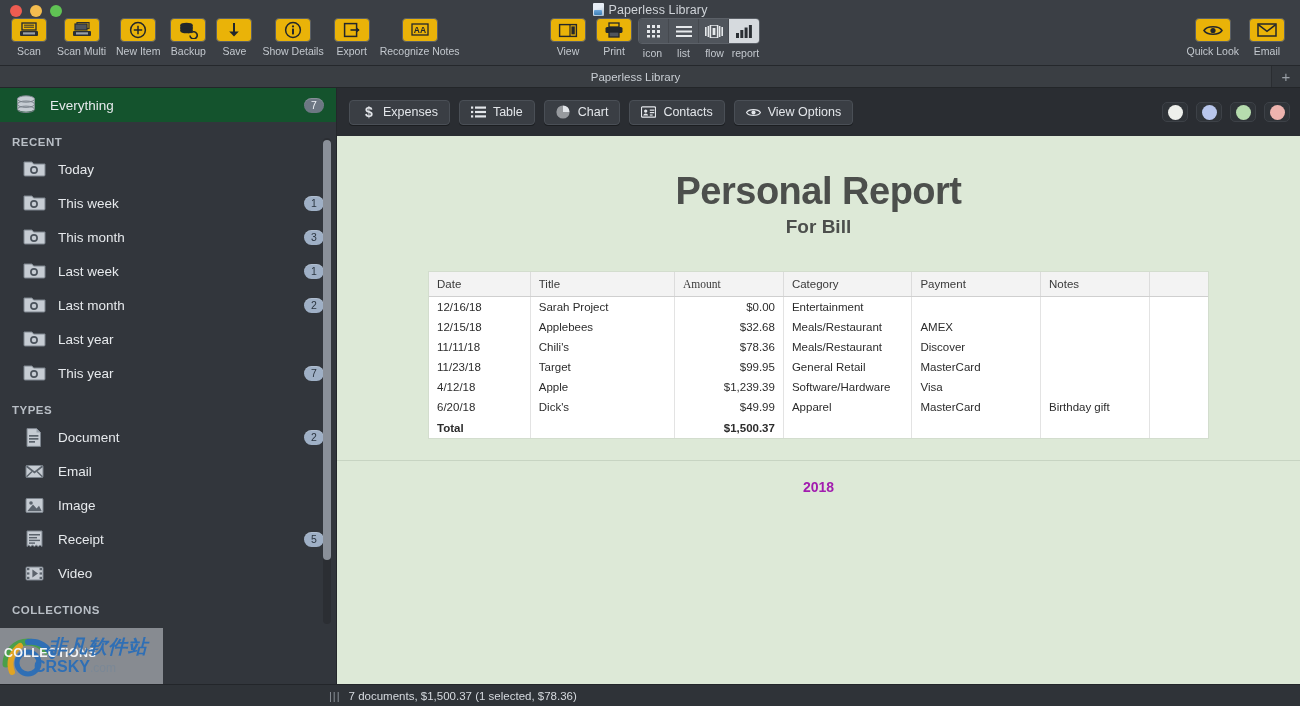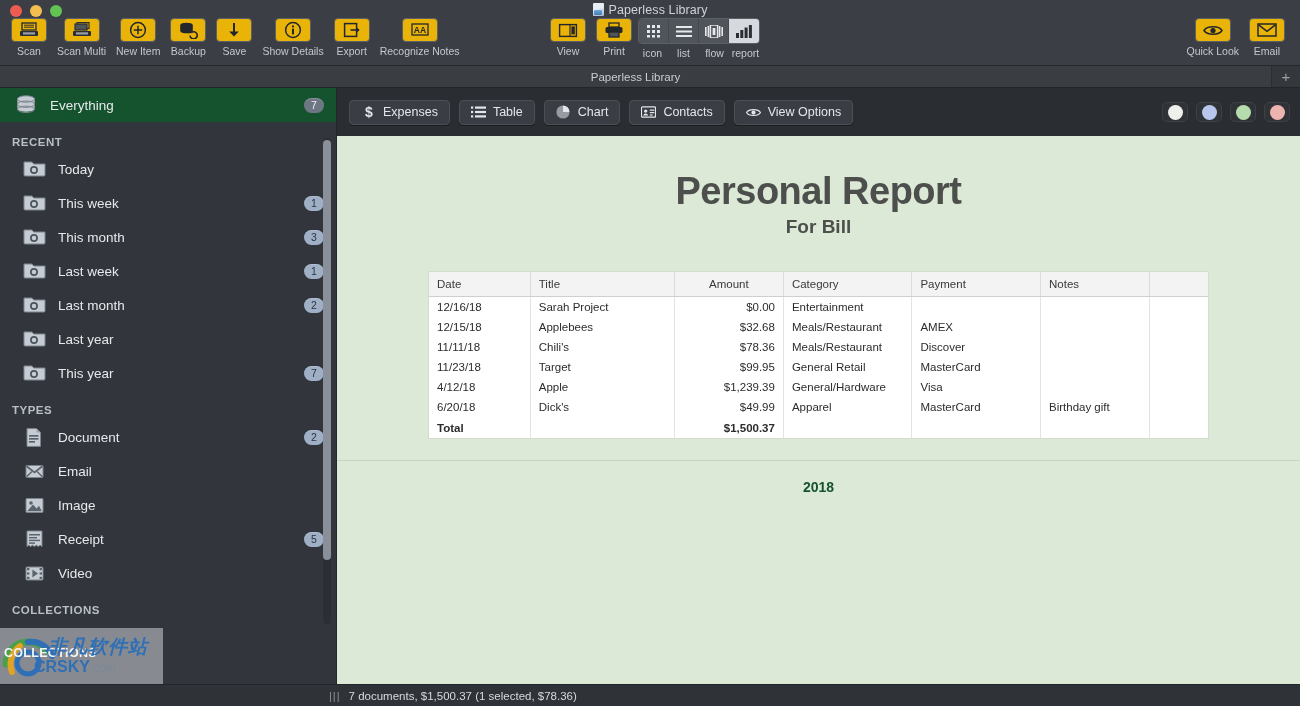--- a/index.html
+++ b/index.html
@@ -171,33 +171,33 @@
   .rpt-sub { text-align:center; font-size:19px; font-weight:bold; color:#4c4f4c; margin-top:4px; }
 
   .tbl-wrap { margin:34px 92px 0 92px; background:#fff; box-shadow:0 0 0 1px #d3ddce; }
   table.rpt { width:100%; border-collapse:collapse; font-size:11.5px; color:#2c2c2c; background:#fff; }
   table.rpt th {
     background:#f3f3f3; font-weight:normal; text-align:left; color:#3a3a3a;
     padding:5px 8px; border-right:1px solid #dcdcdc; border-bottom:1px solid #cfcfcf;
     font-size:11.5px; height:25px;
   }
   table.rpt th:last-child { border-right:none; }
-  table.rpt th.num { text-align:center; }
+  table.rpt th.num { text-align:left;font-family:Liberation Serif, serif; }
   table.rpt td {
     padding:4px 8px; border-right:1px solid #e3e3e3; height:20px; vertical-align:middle;
   }
   table.rpt td:last-child { border-right:none; }
   table.rpt td.num { text-align:right; }
   table.rpt tr.total td { font-weight:bold; padding-top:5px; }
   .col-date { width:13%; } .col-title { width:18.5%; } .col-amt { width:14%; }
   .col-cat { width:16.5%; } .col-pay { width:16.5%; } .col-notes { width:14%; } .col-x { width:7.5%; }
 
   .yearband {
     margin-top:22px; border-top:1px solid #c7d4c2; padding-top:18px;
-    text-align:center; font-size:14px; font-weight:bold; color:#14532d;
+    text-align:center; font-size:14px; font-weight:bold; color:#a21caf;
   }
 
   
   .statusbar {
     height:22px; background:#2f3338; border-top:1px solid #23262a;
     display:flex; align-items:center; flex:none; position:relative;
   }
   .st-grip { margin-left:329px; color:#8f959c; font-size:11px; letter-spacing:1px; }
   .st-txt { margin-left:8px; color:#d6dadf; font-size:11.5px; font-weight:normal; }
 </style>
@@ -760,21 +760,21 @@
                   <td class="num">$99.95</td>
                   <td>General Retail</td>
                   <td>MasterCard</td>
                   <td></td>
                   <td></td>
                 </tr>
                 <tr>
                   <td>4/12/18</td>
                   <td>Apple</td>
                   <td class="num">$1,239.39</td>
-                  <td>General/Hardware</td>
+                  <td>Software/Hardware</td>
                   <td>Visa</td>
                   <td></td>
                   <td></td>
                 </tr>
                 <tr>
                   <td>6/20/18</td>
                   <td>Dick's</td>
                   <td class="num">$49.99</td>
                   <td>Apparel</td>
                   <td>MasterCard</td>

